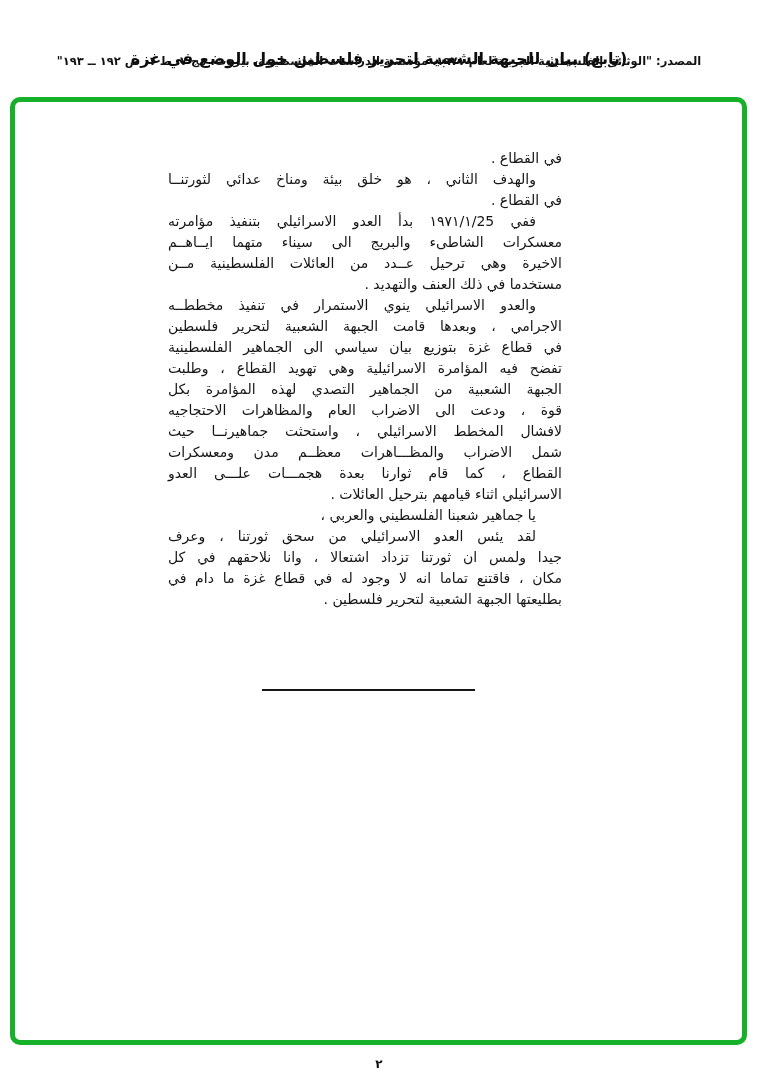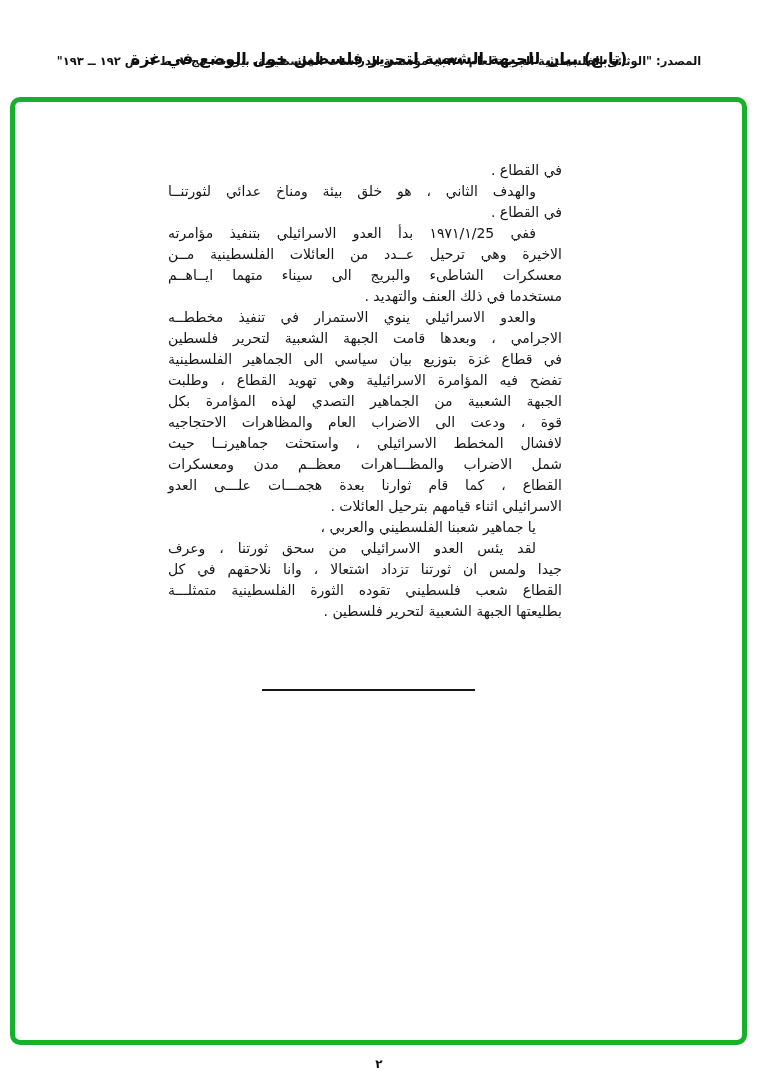--- a/index.html
+++ b/index.html
@@ -47,21 +47,21 @@
     width: 737px;
     height: 948px;
     box-sizing: border-box;
     border: 5px solid #17b02b;
     border-radius: 10px;
     background: #ffffff;
   }
   .doc-body {
     position: absolute;
     left: 168px;
-    top: 160px;
+    top: 148px;
     width: 394px;
     direction: rtl;
     font-size: 14px;
     line-height: 21px;
     color: #151515;
   }
   .para { margin: 0; padding: 0; }
   .para.indent .line:first-child { text-indent: 26px; }
   .line {
     text-align: right;
@@ -107,42 +107,42 @@
 <div class="doc-body">
     <div class="para">
       <div class="line">في القطاع .</div>
     </div>
     <div class="para indent">
       <div class="line fill">والهدف الثاني ، هو خلق بيئة ومناخ عدائي لثورتنــا</div>
       <div class="line">في القطاع .</div>
     </div>
     <div class="para indent">
       <div class="line fill">ففي ١٩٧١/١/25 بدأ العدو الاسرائيلي بتنفيذ مؤامرته</div>
+      <div class="line fill">معسكرات الشاطىء والبريج الى سيناء متهما ايــاهــم</div>
       <div class="line fill">الاخيرة وهي ترحيل عــدد من العائلات الفلسطينية مــن</div>
-      <div class="line fill">معسكرات الشاطىء والبريج الى سيناء متهما ايــاهــم</div>
       <div class="line">مستخدما في ذلك العنف والتهديد .</div>
     </div>
     <div class="para indent">
       <div class="line fill">والعدو الاسرائيلي ينوي الاستمرار في تنفيذ مخططــه</div>
       <div class="line fill">الاجرامي ، وبعدها قامت الجبهة الشعبية لتحرير فلسطين</div>
       <div class="line fill">في قطاع غزة بتوزيع بيان سياسي الى الجماهير الفلسطينية</div>
       <div class="line fill">تفضح فيه المؤامرة الاسرائيلية وهي تهويد القطاع ، وطلبت</div>
       <div class="line fill">الجبهة الشعبية من الجماهير التصدي لهذه المؤامرة بكل</div>
       <div class="line fill">قوة ، ودعت الى الاضراب العام والمظاهرات الاحتجاجيه</div>
       <div class="line fill">لافشال المخطط الاسرائيلي ، واستحثت جماهيرنــا حيث</div>
       <div class="line fill">شمل الاضراب والمظـــاهرات معظــم مدن ومعسكرات</div>
       <div class="line fill">القطاع ، كما قام ثوارنا بعدة هجمـــات علـــى العدو</div>
       <div class="line">الاسرائيلي اثناء قيامهم بترحيل العائلات .</div>
     </div>
     <div class="para indent">
       <div class="line">يا جماهير شعبنا الفلسطيني والعربي ،</div>
     </div>
     <div class="para indent">
       <div class="line fill">لقد يئس العدو الاسرائيلي من سحق ثورتنا ، وعرف</div>
       <div class="line fill">جيدا ولمس ان ثورتنا تزداد اشتعالا ، وانا نلاحقهم في كل</div>
-      <div class="line fill">القطاع شعب فلسطيني تقوده الثورة الفلسطينية متمثلـــة</div>
+      <div class="line fill">مكان ، فاقتنع تماما انه لا وجود له في قطاع غزة ما دام في</div>
       <div class="line">بطليعتها الجبهة الشعبية لتحرير فلسطين .</div>
     </div>
   </div>
 
 <div class="separator-rule"></div>
 
 <div class="page-number">٢</div>
 
 </body></html>

